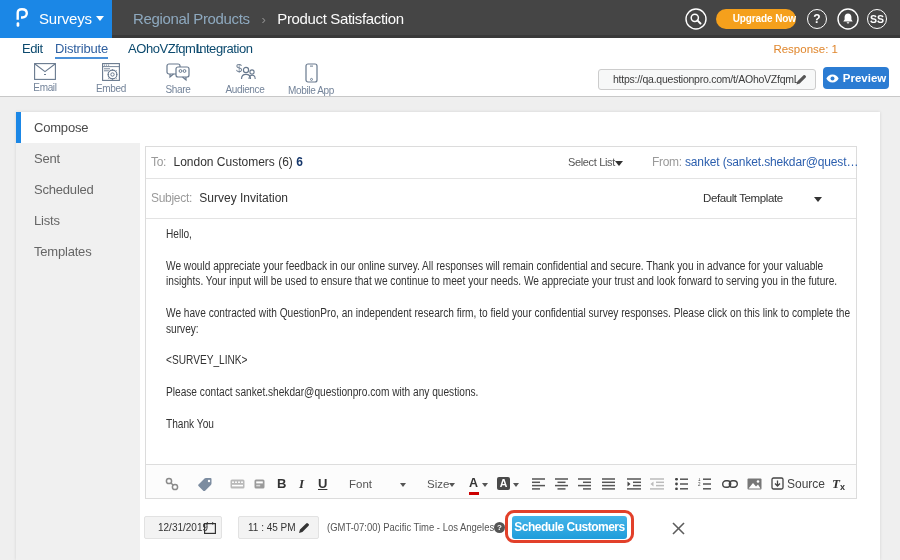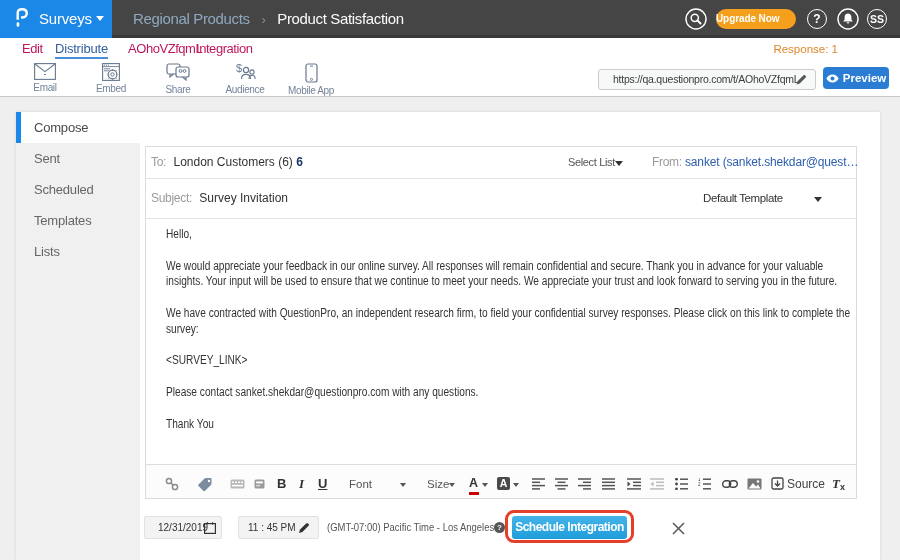--- a/index.html
+++ b/index.html
@@ -10,21 +10,21 @@
   #hdr { position:absolute; left:0; top:0; width:900px; height:38px; background:#454545; }
   #logoblk { position:absolute; left:0; top:0; width:112px; height:38px; background:#1b87e6; }
   #surveys { position:absolute; left:39px; top:10px; color:#fff; font-size:15px; letter-spacing:-0.2px; }
   .caret-w { position:absolute; width:0; height:0; border-left:4.5px solid transparent; border-right:4.5px solid transparent; border-top:5.5px solid #fff; }
   #crumb { position:absolute; left:133px; top:10px; font-size:15px; color:#8ea9bf; letter-spacing:-0.35px; white-space:nowrap; }
   #crumb .sep { color:#8b8b8b; margin:0 8px; font-size:13px; }
   #crumb .cur { color:#fbfbfb; }
   .hicon { position:absolute; top:9px; width:20px; height:20px; border:1.4px solid #fff; border-radius:50%; color:#fff; text-align:center; }
   
   #tabs { position:absolute; left:0; top:38px; width:900px; height:22px; background:#fff; }
-  .tab { position:absolute; top:3px; font-size:13px; color:#be185d; letter-spacing:-0.45px; }
+  .tab { position:absolute; top:3px; font-size:13px; color:#0c4a6e; letter-spacing:-0.45px; }
   #resp { position:absolute; right:62px; top:5px; font-size:11.5px; color:#e0862c; }
   
   #tbar { position:absolute; left:0; top:60px; width:900px; height:37px; background:#fff; border-bottom:1px solid #c8c8c8; }
   .dicon { position:absolute; top:3px; width:66px; text-align:center; }
   .dicon .lbl { display:block; margin-top:2px; font-size:10px; color:#74849a; letter-spacing:-0.35px; }
   .dicon svg { display:block; margin:0 auto; }
   #urlbox { position:absolute; left:598px; top:9px; width:218px; height:21px; border:1px solid #ccc; border-radius:3px; background:#f7f8f8; font-size:10.5px; letter-spacing:-0.25px; color:#3b3b3b; line-height:19px; padding-left:14px; white-space:nowrap; }
   #prevbtn { position:absolute; left:823px; top:7px; width:66px; height:22px; background:#2b7cd3; border-radius:4px; color:#fff; font-size:11.5px; font-weight:bold; text-align:center; line-height:22px; }
   
   #panel { position:absolute; left:16px; top:112px; width:864px; height:448px; background:#fff; box-shadow:0 0 3px rgba(0,0,0,.12); }
@@ -60,21 +60,21 @@
   </div>
   <div style="position:absolute;left:112px;top:35px;width:788px;height:3px;background:#393939;"></div>
   <div id="crumb">Regional Products <span class="sep">›</span> <span class="cur">Product Satisfaction</span></div>
 
   <svg class="abs" style="left:685px;top:8px" width="22" height="22" viewBox="0 0 22 22">
     <circle cx="11" cy="11" r="10" fill="none" stroke="#fff" stroke-width="1.4"></circle>
     <circle cx="9.8" cy="9.8" r="3.6" fill="none" stroke="#fff" stroke-width="1.5"></circle>
     <line x1="12.4" y1="12.4" x2="15.5" y2="15.5" stroke="#fff" stroke-width="2" stroke-linecap="round"></line>
   </svg>
 
-  <div class="abs" style="left:716px;top:9px;width:80px;height:20px;border-radius:10px;background:#f5a01c;color:#fff;font-size:10px;letter-spacing:-0.1px;font-weight:bold;text-align:left;line-height:20px;">Upgrade Now</div>
+  <div class="abs" style="left:716px;top:9px;width:80px;height:20px;border-radius:10px;background:#f5a01c;color:#fff;font-size:10px;letter-spacing:-0.1px;font-weight:bold;text-align:right;line-height:20px;">Upgrade Now</div>
   <div class="hicon" style="left:807px;font-size:12px;font-weight:bold;line-height:18px;">?</div>
   <svg class="abs" style="left:837px;top:8px" width="22" height="22" viewBox="0 0 22 22">
     <circle cx="11" cy="11" r="10" fill="none" stroke="#fff" stroke-width="1.4"></circle>
     <path d="M11 5.4 c-2.1 0 -3.4 1.6 -3.4 3.5 v2.6 l-1.3 1.9 h9.4 l-1.3 -1.9 V8.9 c0 -1.9 -1.3 -3.5 -3.4 -3.5 z" fill="#fff"></path>
     <path d="M9.7 14.2 a1.3 1.3 0 0 0 2.6 0 z" fill="#fff"></path>
   </svg>
   <div class="hicon" style="left:867px;font-size:10.5px;font-weight:bold;line-height:18px;letter-spacing:0;">SS</div>
 </div>
 
 <div id="tabs">
@@ -147,22 +147,22 @@
         <path d="M6.5 0.5 C3.5 0.5 1.3 2.6 0.4 4.5 C1.3 6.4 3.5 8.5 6.5 8.5 C9.5 8.5 11.7 6.4 12.6 4.5 C11.7 2.6 9.5 0.5 6.5 0.5 Z" fill="#fff"></path>
         <circle cx="6.5" cy="4.5" r="2" fill="#2b7cd3"></circle>
       </svg>Preview</div>
 </div>
 
 <div id="panel">
   <div id="menu">
     <div class="mitem on">Compose</div>
     <div class="mitem">Sent</div>
     <div class="mitem">Scheduled</div>
+    <div class="mitem">Lists</div>
     <div class="mitem">Templates</div>
-    <div class="mitem">Lists</div>
   </div>
 
   <div id="card">
     <div class="crow" style="height:32px; line-height:31px;">
       <span style="margin-left:5px;" class="lab">To:</span>
       <span style="margin-left:4px;">London Customers (6) <b style="color:#16376b;">6</b></span>
       <span class="abs" style="left:422px;color:#555;font-size:11px;letter-spacing:-0.35px;">Select List</span>
       <span class="caret-d" style="position:absolute;left:469px;top:14px;width:0;height:0;border-left:4px solid transparent;border-right:4px solid transparent;border-top:5px solid #333;"></span>
       <span class="abs lab" style="left:506px;">From:</span>
       <span class="abs" style="left:539px;color:#2c5fae;width:174px;letter-spacing:-0.15px;overflow:hidden;text-overflow:ellipsis;white-space:nowrap;">sanket (sanket.shekdar@questionpro.com)</span>
@@ -312,18 +312,18 @@
     </svg>
   </div>
   <div class="schbox" style="left:222px; width:81px; padding-left:9px;">11 : 45 PM
     <svg class="abs" style="right:8px;top:5px" width="12" height="12" viewBox="0 0 12 12">
       <path d="M1 11 l1-3.4 6.2-6.2 a1.2 1.2 0 0 1 1.7 0 l0.7 0.7 a1.2 1.2 0 0 1 0 1.7 L4.4 10 z" fill="#333"></path>
     </svg>
   </div>
   <div class="abs" style="left:311px;top:409px;font-size:11px;color:#555;white-space:nowrap;transform:scaleX(0.86);transform-origin:left top;">(GMT-07:00) Pacific Time - Los Angeles</div>
   <div class="abs" style="left:478px;top:410px;width:11px;height:11px;border-radius:50%;background:#555;color:#fff;font-size:8px;font-weight:bold;text-align:center;line-height:11px;">?</div>
   <div id="ring"></div>
-  <div id="schbtn">Schedule Integration</div>
+  <div id="schbtn">Schedule Customers</div>
   <svg class="abs" style="left:656px;top:410px" width="13" height="13" viewBox="0 0 13 13">
     <line x1="1" y1="1" x2="12" y2="12" stroke="#5c5c5c" stroke-width="1.6"></line>
     <line x1="12" y1="1" x2="1" y2="12" stroke="#5c5c5c" stroke-width="1.6"></line>
   </svg>
 </div>
 
 </body></html>

